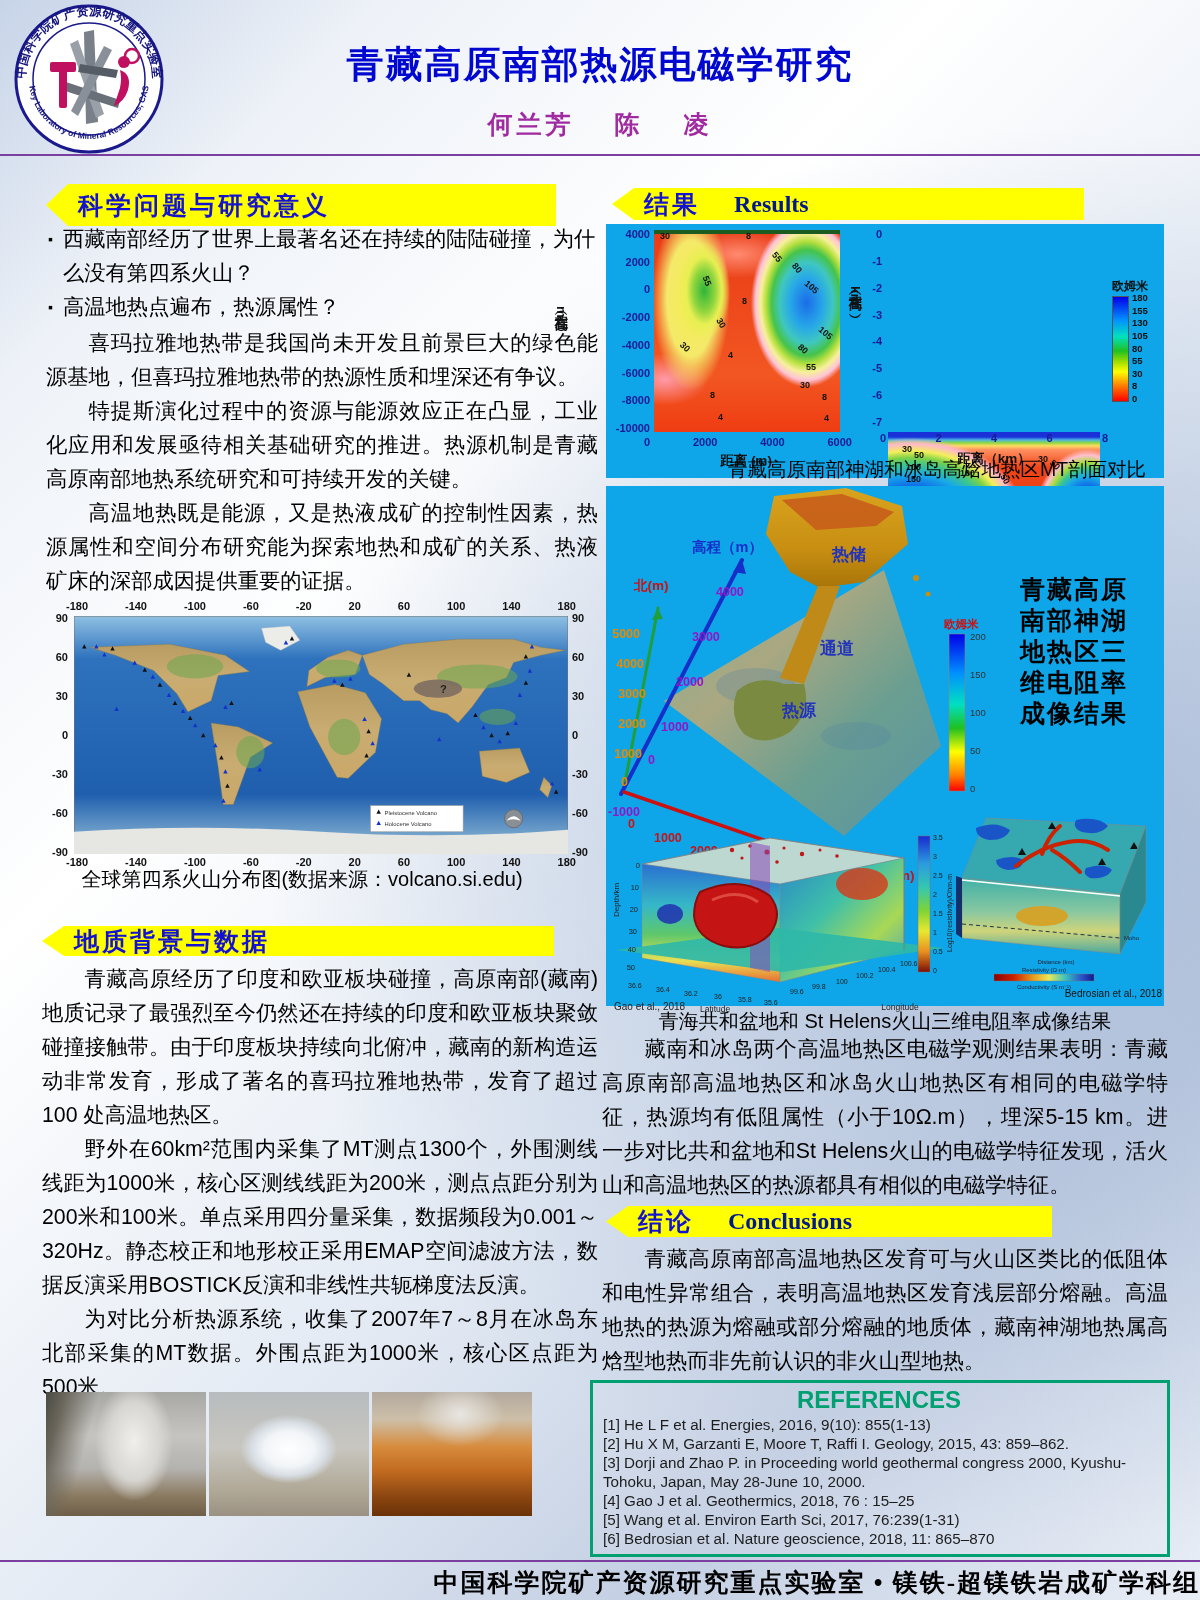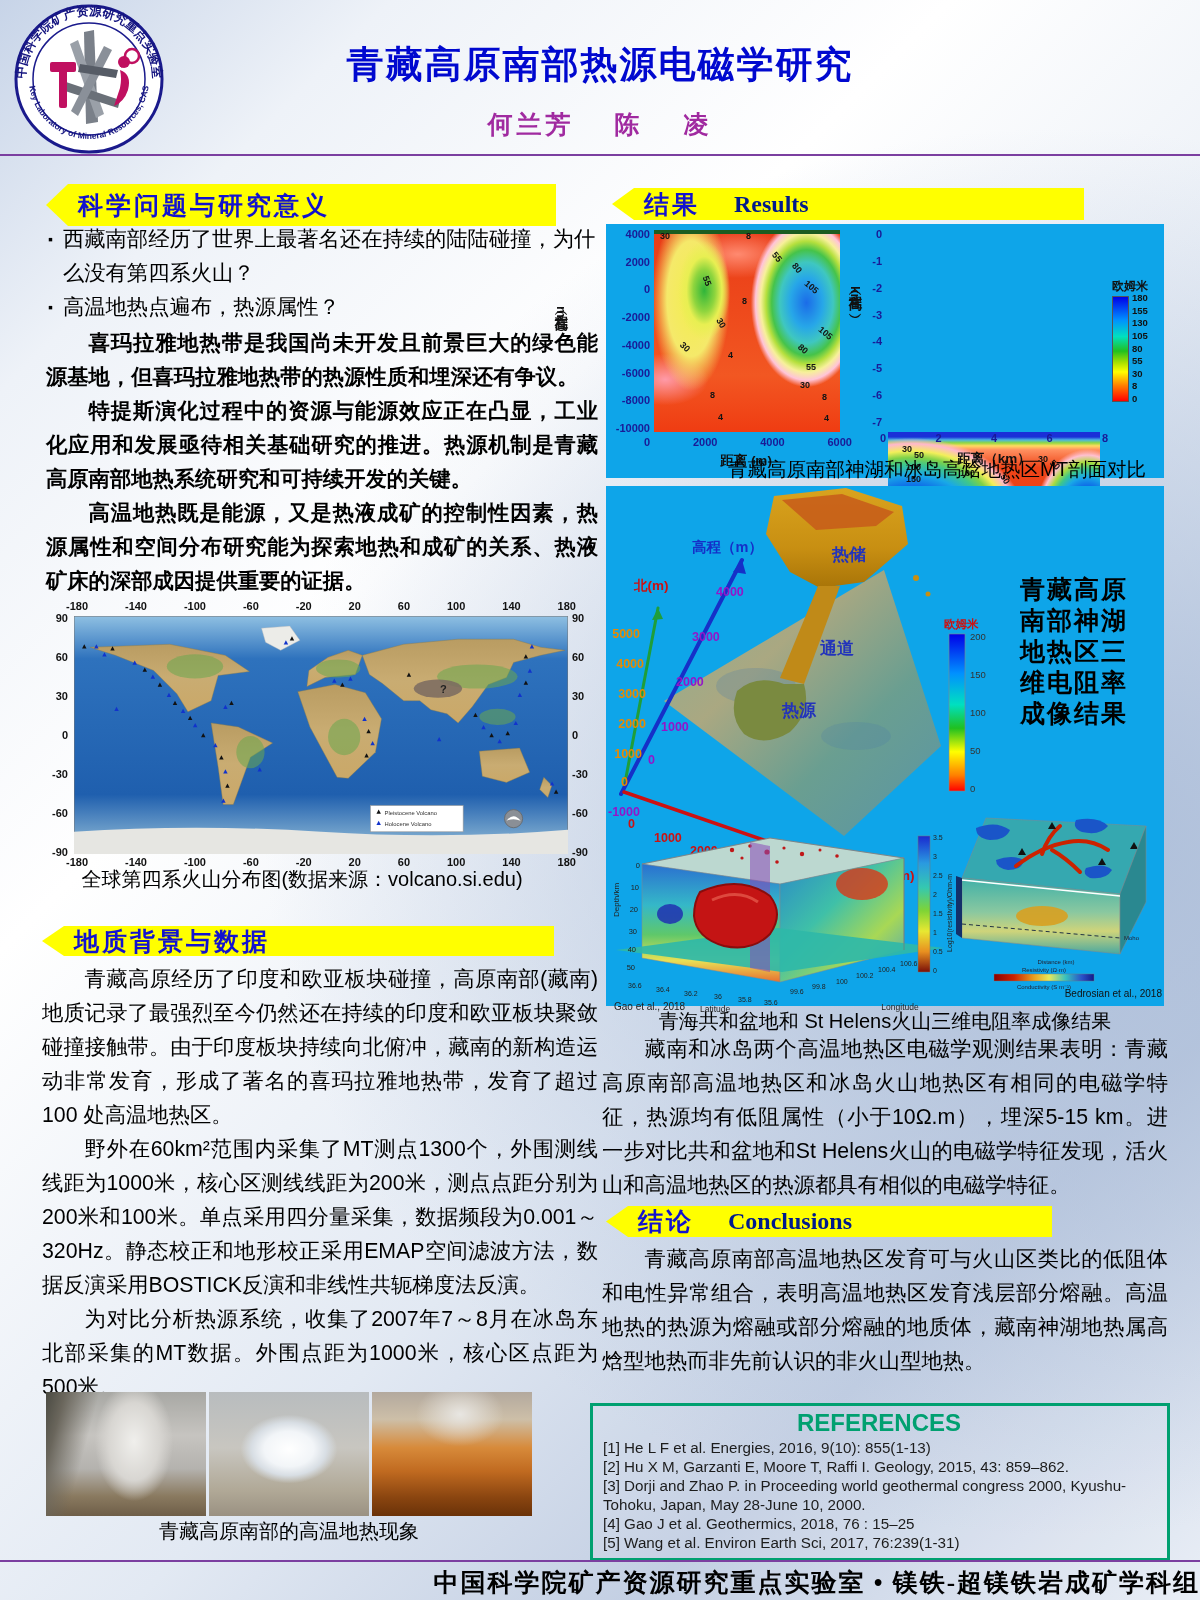--- a/index.html
+++ b/index.html
@@ -123,21 +123,21 @@
       <li>
         <span class="blt">▪</span>
         <span>西藏南部经历了世界上最著名还在持续的陆陆碰撞，为什么没有第四系火山？</span>
       </li>
       <li>
         <span class="blt">▪</span>
         <span>高温地热点遍布，热源属性？</span>
       </li>
     </ul>
 
-  <div class="abs paras" style="left:46px;top:326px;width:552px;font-weight:bold;">
+  <div class="abs paras" style="left:46px;top:326px;width:552px;">
       <p>喜玛拉雅地热带是我国尚未开发且前景巨大的绿色能源基地，但喜玛拉雅地热带的热源性质和埋深还有争议。</p>
       <p>特提斯演化过程中的资源与能源效应正在凸显，工业化应用和发展亟待相关基础研究的推进。热源机制是青藏高原南部地热系统研究和可持续开发的关键。</p>
       <p>高温地热既是能源，又是热液成矿的控制性因素，热源属性和空间分布研究能为探索地热和成矿的关系、热液矿床的深部成因提供重要的证据。</p>
     </div>
 
   <div class="abs" style="left:42px;top:600px;width:556px;height:268px;">
     <div class="abs tickrow" style="left:24px;top:0;width:510px;">
         <span>-180</span>
         <span>-140</span>
         <span>-100</span>
@@ -290,21 +290,20 @@
       <p>青藏高原经历了印度和欧亚板块碰撞，高原南部(藏南)地质记录了最强烈至今仍然还在持续的印度和欧亚板块聚敛碰撞接触带。由于印度板块持续向北俯冲，藏南的新构造运动非常发育，形成了著名的喜玛拉雅地热带，发育了超过 100 处高温地热区。</p>
       <p>野外在60km²范围内采集了MT测点1300个，外围测线线距为1000米，核心区测线线距为200米，测点点距分别为200米和100米。单点采用四分量采集，数据频段为0.001～320Hz。静态校正和地形校正采用EMAP空间滤波方法，数据反演采用BOSTICK反演和非线性共轭梯度法反演。</p>
       <p>为对比分析热源系统，收集了2007年7～8月在冰岛东北部采集的MT数据。外围点距为1000米，核心区点距为500米。</p>
     </div>
 
   <div class="abs photos" style="left:46px;top:1392px;">
     <div class="photo ph1"></div>
     <div class="photo ph2"></div>
     <div class="photo ph3"></div>
   </div>
-  <div class="abs cap" style="left:46px;top:1518px;width:486px;">青藏高原南部的高温地热现象</div>
 
   <div class="abs banner" style="left:612px;top:188px;width:440px;height:32px;">
     <span class="zh">结果</span>
     <span class="en">Results</span>
   </div>
 
   <div class="abs vlab" style="left:552px;top:306px;">高程（m）</div>
   <div class="abs panel" style="left:606px;top:224px;width:558px;height:254px;">
     <div class="abs tickcol" style="left:2px;top:4px;height:206px;width:42px;">
         <span>4000</span>
@@ -651,27 +650,28 @@
 
   <div class="abs banner" style="left:606px;top:1206px;width:414px;height:31px;">
     <span class="zh">结论</span>
     <span class="en">Conclusions</span>
   </div>
 
   <div class="abs paras" style="left:602px;top:1242px;width:566px;">
     <p>青藏高原南部高温地热区发育可与火山区类比的低阻体和电性异常组合，表明高温地热区发育浅层部分熔融。高温地热的热源为熔融或部分熔融的地质体，藏南神湖地热属高焓型地热而非先前认识的非火山型地热。</p>
   </div>
 
-  <div class="abs refs" style="left:590px;top:1380px;width:552px;margin-top:23px;">
+  <div class="abs refs" style="left:590px;top:1380px;width:552px;">
     <div class="rtitle">REFERENCES</div>
     <div>
         <div class="ref">[1]  He L F et al.  Energies, 2016, 9(10): 855(1-13)</div>
         <div class="ref">[2]  Hu X M, Garzanti E, Moore T, Raffi I.  Geology, 2015, 43: 859–862.</div>
         <div class="ref">[3]  Dorji and Zhao P. in Proceeding world geothermal congress 2000, Kyushu-Tohoku, Japan, May 28-June 10, 2000.</div>
         <div class="ref">[4]  Gao J et al. Geothermics, 2018, 76 : 15–25</div>
         <div class="ref">[5]  Wang et al. Environ Earth Sci, 2017, 76:239(1-31)</div>
+        <div class="ref">[6]  Bedrosian et al. Nature geoscience, 2018, 11: 865–870</div>
       </div>
   </div>
 
   <div class="abs hline" style="top:1560px;"></div>
   <div class="abs footer" style="left:0;top:1566px;width:1200px;">中国科学院矿产资源研究重点实验室 • 镁铁-超镁铁岩成矿学科组</div>
 
 </div>
 
 </body></html>

